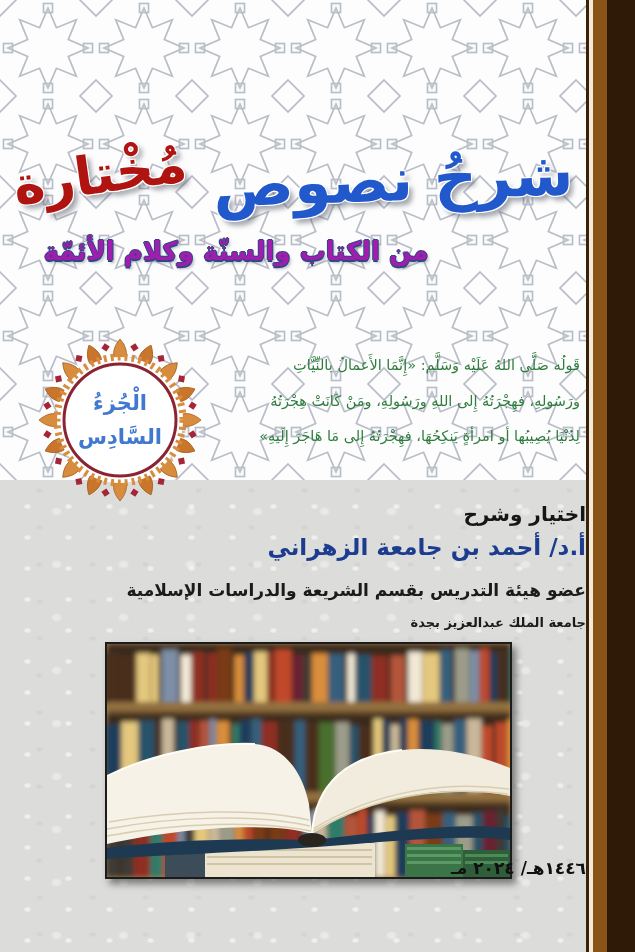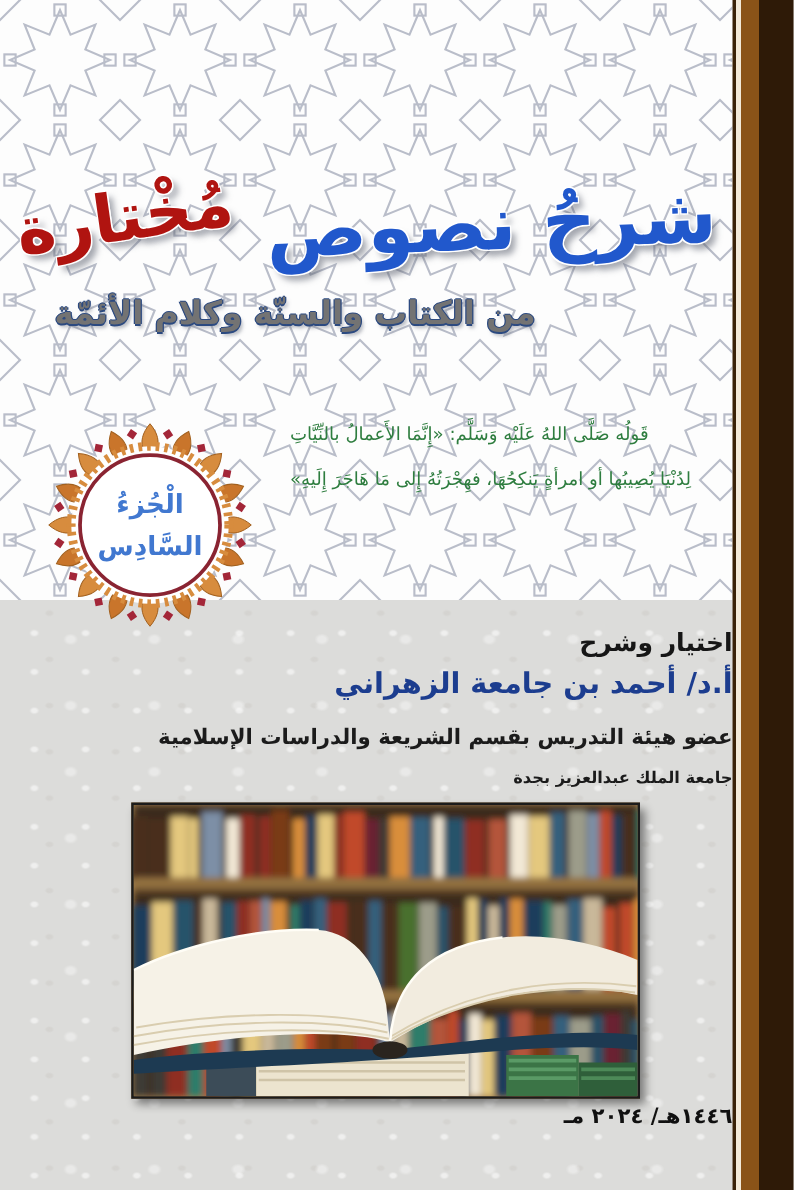--- a/index.html
+++ b/index.html
@@ -40,43 +40,43 @@
       4px 5px 5px rgba(90,95,110,.55);
   }
   .title-red{
     font-size:53px;font-weight:bold;color:#b01410;
     transform:translateY(-16px) rotate(-6deg);display:inline-block;
     text-shadow:-1px -1px 0 #fff,1px -1px 0 #fff,-1px 1px 0 #fff,1px 1px 0 #fff,
       4px 5px 5px rgba(90,95,110,.55);
   }
   .subtitle{
     left:0;top:236px;width:472px;text-align:center;direction:rtl;
-    font-size:26px;font-weight:bold;color:#737373;
+    font-size:26px;font-weight:bold;color:#a21caf;
     text-shadow:-1px 0 0 #2c4a80,1px 0 0 #2c4a80,0 -1px 0 #2c4a80,0 1.5px 0 #2c4a80,
       2px 3px 3px rgba(120,125,140,.5);
   }
   
   .hadith{
-    right:55px;top:331px;width:348px;direction:rtl;color:#2e7d3f;
-    font-size:14.5px;font-weight:500;line-height:35.5px;text-align:left;
+    right:55px;top:348px;width:348px;direction:rtl;color:#2e7d3f;
+    font-size:14.5px;font-weight:500;line-height:35.5px;text-align:right;
   }
   .hadith div{white-space:nowrap;}
   
   .badge{left:36px;top:336px;width:168px;height:168px;}
   .badge text{
     font-family:"DejaVu Sans",sans-serif;font-size:21px;font-weight:bold;
     fill:#4178d0;text-anchor:middle;direction:rtl;
   }
   
   .mid-text{left:54px;width:532px;text-align:right;direction:rtl;}
   .byline-label{top:502px;font-size:20px;font-weight:bold;color:#161616;}
   .author{top:534px;font-size:23px;font-weight:bold;color:#1c3d8f;}
   .aff1{top:580px;font-size:17px;font-weight:bold;color:#1b1b1b;}
   .aff2{top:615px;font-size:13px;font-weight:bold;color:#1b1b1b;}
-  .date-line{top:883px;font-size:17px;font-weight:bold;color:#101010;}
+  .date-line{top:858px;font-size:17px;font-weight:bold;color:#101010;}
   
   .photo{
     left:105px;top:642px;width:403px;height:233px;
     border:2px solid #1c1c1c;box-shadow:4px 5px 7px rgba(0,0,0,.45);
     background:#a6814e;
   }
 </style>
 </head>
 <body>
 
@@ -107,20 +107,21 @@
 
 <div class="layer title-row">
   <span class="title-blue">شرحُ نصوص</span>
   <span class="title-red">مُخْتارة</span>
 </div>
 
 <div class="layer subtitle">من الكتاب والسنّة وكلام الأئمّة</div>
 
 <div class="layer hadith">
   <div>قَولُه صَلَّى اللهُ عَلَيْه وَسَلَّم: «إِنَّمَا الأَعمالُ بالنِّيَّاتِ</div>
+  <div>ورَسُولِهِ، فهِجْرَتُهُ إِلى اللهِ ورَسُولِهِ، ومَنْ كَانَتْ هِجْرَتُهُ</div>
   <div>لِدُنْيَا يُصِيبُها أو امرأةٍ يَنكِحُهَا، فهِجْرَتُهُ إِلى مَا هَاجَرَ إِلَيهِ»</div>
 </div>
 
 <svg class="layer badge" viewBox="-84 -84 168 168">
   <g id="petals">
       <path d="M0,-81 C6,-74 8.5,-66 4.5,-59 L-4.5,-59 C-8.5,-66 -6,-74 0,-81 Z" transform="rotate(0)" fill="#d78c3e" stroke="#a2601e" stroke-width="0.8"></path>
       <rect x="-3" y="-77" width="6" height="6" transform="rotate(11.25) rotate(45 0 -74)" fill="#a32638"></rect>
       <path d="M0,-81 C6,-74 8.5,-66 4.5,-59 L-4.5,-59 C-8.5,-66 -6,-74 0,-81 Z" transform="rotate(22.5)" fill="#c9752b" stroke="#a2601e" stroke-width="0.8"></path>
       <rect x="-3" y="-77" width="6" height="6" transform="rotate(33.75) rotate(45 0 -74)" fill="#a32638"></rect>
       <path d="M0,-81 C6,-74 8.5,-66 4.5,-59 L-4.5,-59 C-8.5,-66 -6,-74 0,-81 Z" transform="rotate(45)" fill="#d78c3e" stroke="#a2601e" stroke-width="0.8"></path>

